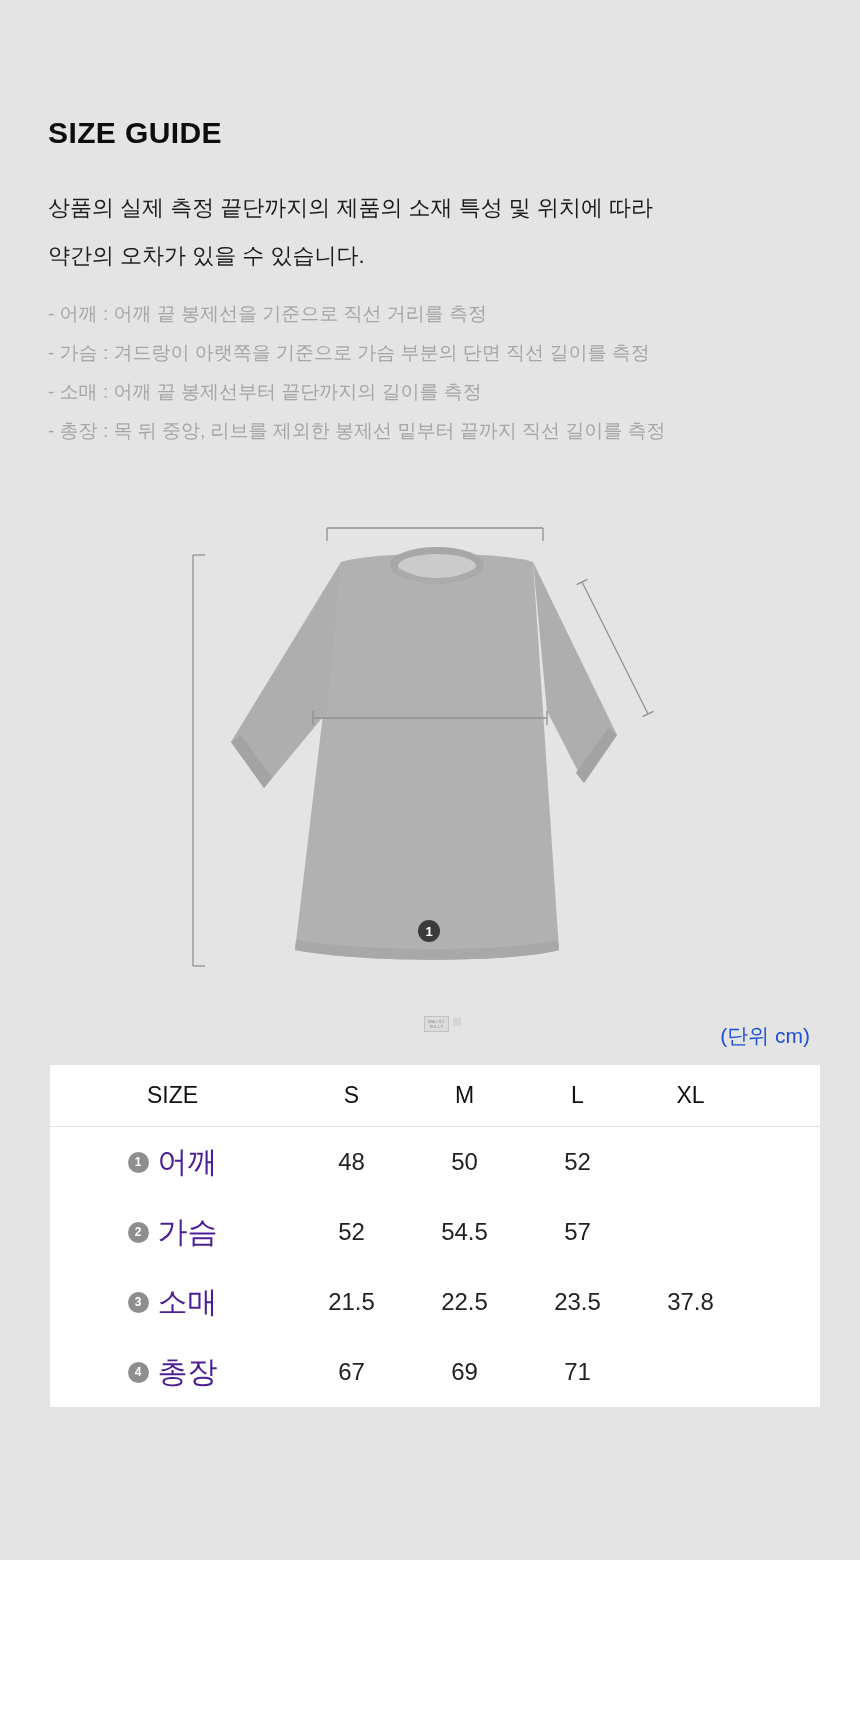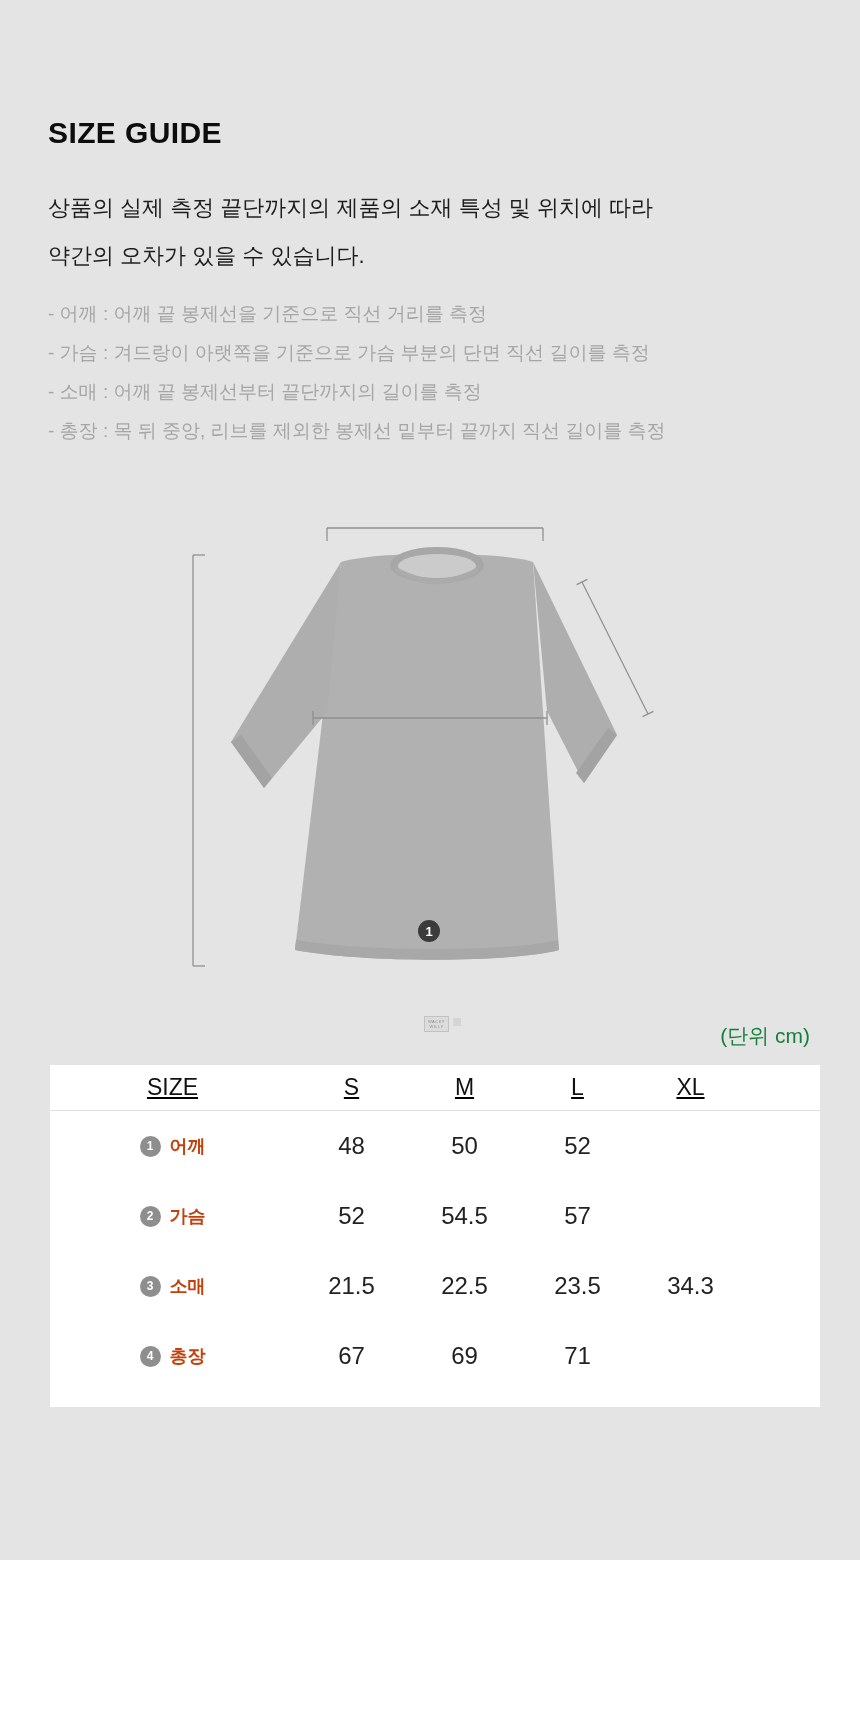--- a/index.html
+++ b/index.html
@@ -26,34 +26,34 @@
               border:1px solid #c2c2c2;box-sizing:border-box;display:flex;flex-direction:column;
               align-items:center;justify-content:center;}
   .neck-label div{font-size:4px;line-height:5px;color:#8a8a8a;letter-spacing:.5px;}
   .neck-tag{position:absolute;left:453px;top:578px;width:8px;height:8px;background:#d5d5d5;}
   .badge{position:absolute;width:22px;height:22px;border-radius:50%;background:#3b3b3b;
          color:#fff;font-size:13px;font-weight:bold;display:flex;align-items:center;
          justify-content:center;}
   .b1{left:418px;top:480px;} .b2{left:419px;top:686px;}
   .b3{left:629px;top:629px;} .b4{left:154px;top:762px;}
 
-  .unit-note{position:absolute;right:50px;top:1022px;font-size:21px;color:#15803d;}
+  .unit-note{position:absolute;right:50px;top:1022px;font-size:21px;color:#1d4ed8;}
 
   .size-table{position:absolute;left:50px;top:1065px;width:770px;height:342px;background:#ffffff;}
-  .thead{display:grid;grid-template-columns:245px 113px 113px 113px 113px;height:46px;
-         border-bottom:1px solid #e0e0e0;box-sizing:border-box;text-decoration:underline;}
+  .thead{display:grid;grid-template-columns:245px 113px 113px 113px 113px;height:62px;
+         border-bottom:1px solid #e0e0e0;box-sizing:border-box;}
   .thead .cell{display:flex;align-items:center;justify-content:center;
                font-size:23px;color:#111;}
   .trow{display:grid;grid-template-columns:245px 113px 113px 113px 113px;height:70px;}
   .trow .cell{display:flex;align-items:center;justify-content:center;font-size:24px;color:#222;}
   .label-cell{display:flex;align-items:center;justify-content:center;gap:9px;}
   .tbadge{width:21px;height:21px;border-radius:50%;background:#8e8e8e;color:#fff;
           font-size:12px;font-weight:bold;display:flex;align-items:center;justify-content:center;
           flex:0 0 auto;}
-  .row-label{font-size:18px;font-weight:bold;color:#c2410c;}
+  .row-label{font-size:30px;font-weight:normal;color:#4c1d95;}
 
   .footer{position:absolute;left:0;top:1560px;width:860px;height:152px;background:#ffffff;}
 </style>
 </head>
 <body>
 
 <div class="page">
   <div class="content">
 
     <div class="title">SIZE GUIDE</div>
@@ -151,21 +151,21 @@
       </div>
 
       <div class="trow">
         <div class="cell label-cell">
           <span class="tbadge">3</span>
           <span class="row-label">소매</span>
         </div>
         <div class="cell">21.5</div>
         <div class="cell">22.5</div>
         <div class="cell">23.5</div>
-        <div class="cell">34.3</div>
+        <div class="cell">37.8</div>
       </div>
 
       <div class="trow">
         <div class="cell label-cell">
           <span class="tbadge">4</span>
           <span class="row-label">총장</span>
         </div>
         <div class="cell">67</div>
         <div class="cell">69</div>
         <div class="cell">71</div>

